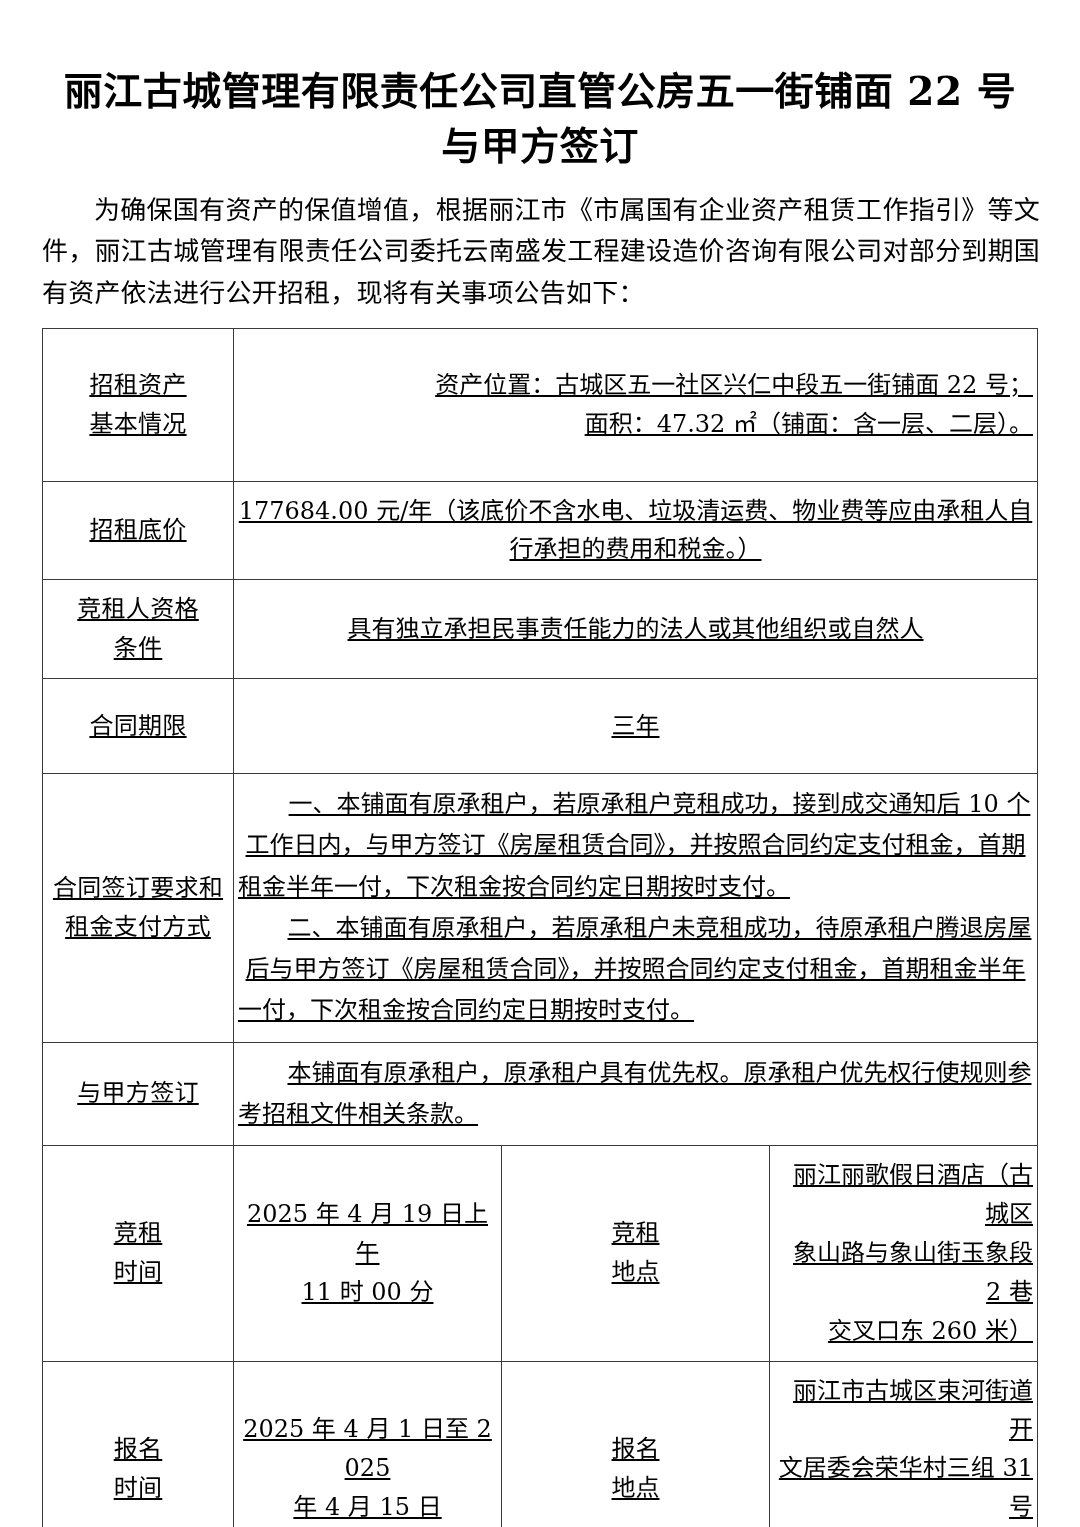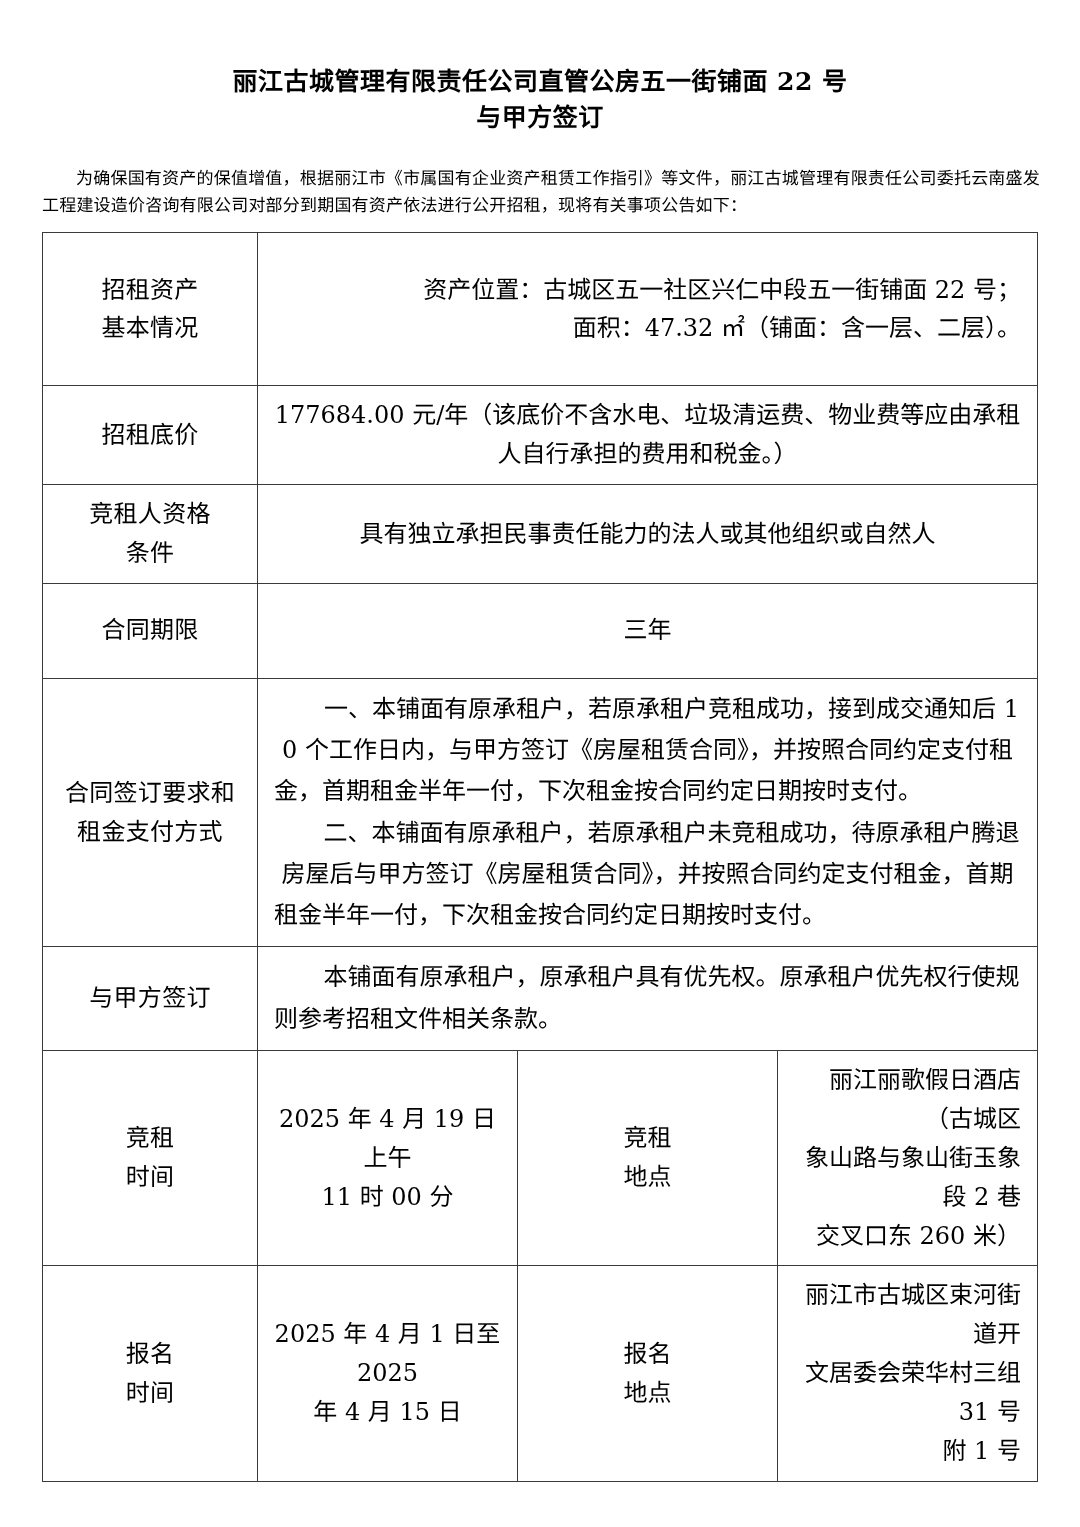--- a/index.html
+++ b/index.html
@@ -21,31 +21,31 @@
     height: 1527px;
     box-sizing: border-box;
     padding: 0;
     overflow: hidden;
   }
 
   
   .doc-title {
     font-family: "DejaVu Serif", "Liberation Serif", serif;
     font-weight: bold;
-    font-size: 25px;
+    font-size: 39px;
     line-height: 1.42;
     text-align: center;
-    margin: 16px;
-    padding: 48px 62px 0 62px;
+    margin: 1px;
+    padding: 63px 62px 0 62px;
     letter-spacing: 0.5px;
   }
 
   
   .intro {
-    font-size: 17px;
+    font-size: 26px;
     line-height: 1.60;
     text-align: justify;
     text-align-last: left;
     margin: 0;
     padding: 14px 40px 0 42px;
     text-indent: 2em;
     letter-spacing: 0.2px;
   }
 
   
@@ -54,24 +54,25 @@
   }
   table.main {
     width: 996px;
     border-collapse: collapse;
     table-layout: fixed;
     font-size: 24px;
     line-height: 1.62;
   }
   table.main td {
     border: 1.3px solid #3a3a3a;
-    padding: 10px 16px;
+    padding: 10px 4px;
     vertical-align: middle;
     text-align: center;
     word-break: break-all;
+    text-decoration: underline;
   }
   td.lbl {
     width: 182px;
     text-align: center;
     letter-spacing: 0.3px;
   }
   td.lbl2 {
     width: 238px;
     text-align: center;
   }

